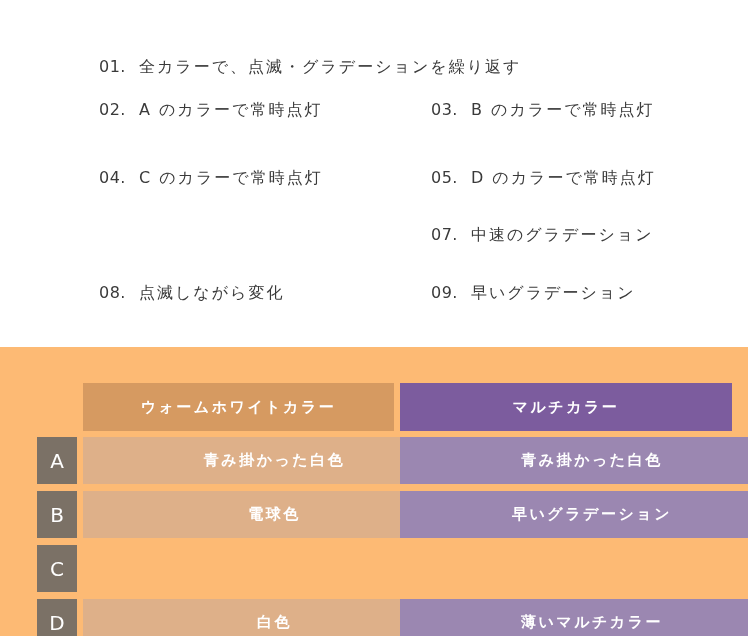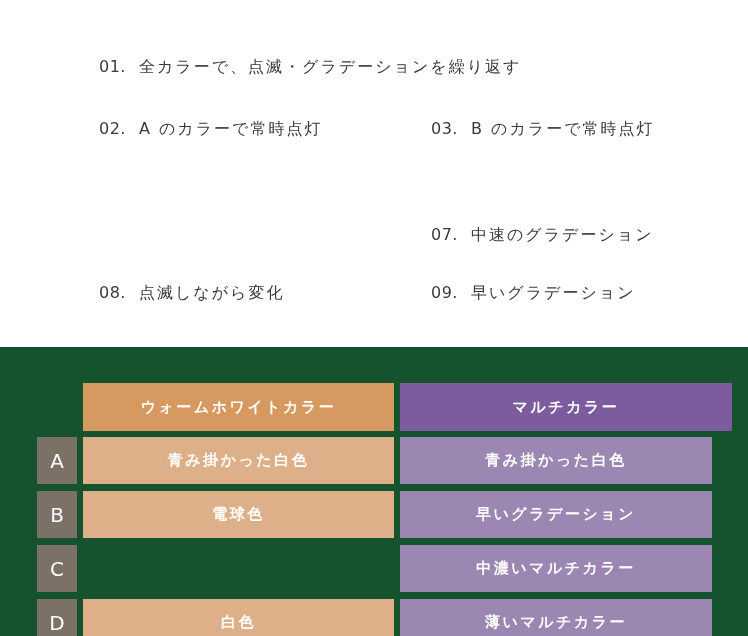--- a/index.html
+++ b/index.html
@@ -22,21 +22,21 @@
     width: 748px;
     height: 265px;
   }
   .mode-row {
     position: absolute;
     left: 0;
     width: 748px;
     height: 22px;
   }
   .mode-row.r1 { top: 56px; }
-  .mode-row.r2 { top: 118px; text-align: right; }
+  .mode-row.r2 { top: 99px; text-align: right; }
   .mode-row.r3 { top: 167px; }
   .mode-row.r4 { top: 224px; }
   .mode-row.r5 { top: 282px; text-align: center; }
 
   .mode-item {
     position: absolute;
     top: 0;
     white-space: nowrap;
     font-size: 16px;
     line-height: 22px;
@@ -51,21 +51,21 @@
   .mode-item .txt {
     letter-spacing: 2px;
   }
 
   
   .color-section {
     position: absolute;
     left: 0; top: 347px;
     width: 748px;
     height: 289px;
-    background: #14532d;
+    background: #fdba74;
   }
   .cell {
     position: absolute;
     display: flex;
     align-items: center;
     justify-content: center;
     color: #ffffff;
     font-weight: bold;
     white-space: nowrap;
   }
@@ -97,39 +97,48 @@
     background: #7b7166;
     font-size: 20px;
     font-weight: 500;
     letter-spacing: 0;
   }
   .body-cell {
     top: 0;
     height: 47px;
     font-size: 15px;
     letter-spacing: 2.5px;
+    padding-left: 36px;
   }
   .body-cell.warm  { left: 83px;  width: 311px; background: #deb089; }
   .body-cell.multi { left: 400px; width: 312px; background: #9b87b1; }
 </style>
 </head>
 <body>
 
 <div class="mode-list">
   <div class="mode-row r1">
     <div class="mode-item col-left">
       <span class="num">01.</span><span class="txt">全カラーで、点滅・グラデーションを繰り返す</span>
     </div>
   </div>
   <div class="mode-row r2">
     <div class="mode-item col-left">
       <span class="num">02.</span><span class="txt">A のカラーで常時点灯</span>
     </div>
     <div class="mode-item col-right">
       <span class="num">03.</span><span class="txt">B のカラーで常時点灯</span>
+    </div>
+  </div>
+  <div class="mode-row r3">
+    <div class="mode-item col-left">
+      <span class="num">04.</span><span class="txt">C のカラーで常時点灯</span>
+    </div>
+    <div class="mode-item col-right">
+      <span class="num">05.</span><span class="txt">D のカラーで常時点灯</span>
     </div>
   </div>
   <div class="mode-row r4">
     <div class="mode-item col-right">
       <span class="num">07.</span><span class="txt">中速のグラデーション</span>
     </div>
   </div>
   <div class="mode-row r5">
     <div class="mode-item col-left">
       <span class="num">08.</span><span class="txt">点滅しながら変化</span>
@@ -151,21 +160,20 @@
   </div>
 
   <div class="table-row rB">
     <div class="cell row-label">B</div>
     <div class="cell body-cell warm">電球色</div>
     <div class="cell body-cell multi">早いグラデーション</div>
   </div>
 
   <div class="table-row rC">
     <div class="cell row-label">C</div>
-    <div class="cell body-cell multi">中濃いマルチカラー</div>
   </div>
 
   <div class="table-row rD">
     <div class="cell row-label">D</div>
     <div class="cell body-cell warm">白色</div>
     <div class="cell body-cell multi">薄いマルチカラー</div>
   </div>
 </div>
 
 </body></html>

